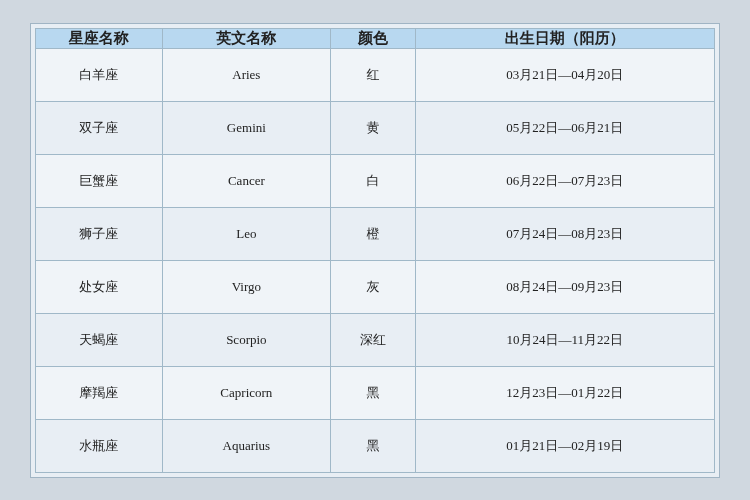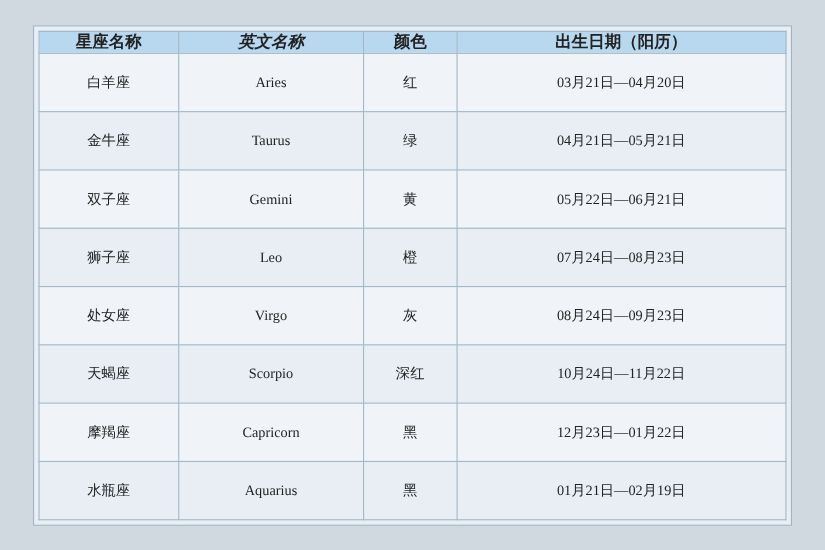--- a/index.html
+++ b/index.html
@@ -46,21 +46,21 @@
 
     tbody tr {
       background-color: #f0f4f8;
     }
 
     tbody tr:nth-child(even) {
       background-color: #e8eef4;
     }
 
     .col-chinese { width: 120px; }
-    .col-english { width: 160px; font-style: italic; }
+    .col-english { width: 160px; }
     .col-color   { width: 80px; font-family: Liberation Serif, serif; }
     .col-date    { width: 284px; }
   </style>
 </head>
 <body>
 
 <div class="table-container">
   <table>
     <thead>
       <tr>
@@ -71,30 +71,30 @@
       </tr>
     </thead>
     <tbody id="table-body">
     <tr>
           <td>白羊座</td>
           <td>Aries</td>
           <td>红</td>
           <td>03月21日—04月20日</td>
         </tr>
         <tr>
-          <td>金牛座</td>
-          <td>Taurus</td>
-          <td>绿</td>
-          <td>04月21日—05月21日</td>
-        </tr>
-        <tr>
           <td>双子座</td>
           <td>Gemini</td>
           <td>黄</td>
           <td>05月22日—06月21日</td>
+        </tr>
+        <tr>
+          <td>巨蟹座</td>
+          <td>Cancer</td>
+          <td>白</td>
+          <td>06月22日—07月23日</td>
         </tr>
         <tr>
           <td>狮子座</td>
           <td>Leo</td>
           <td>橙</td>
           <td>07月24日—08月23日</td>
         </tr>
         <tr>
           <td>处女座</td>
           <td>Virgo</td>

